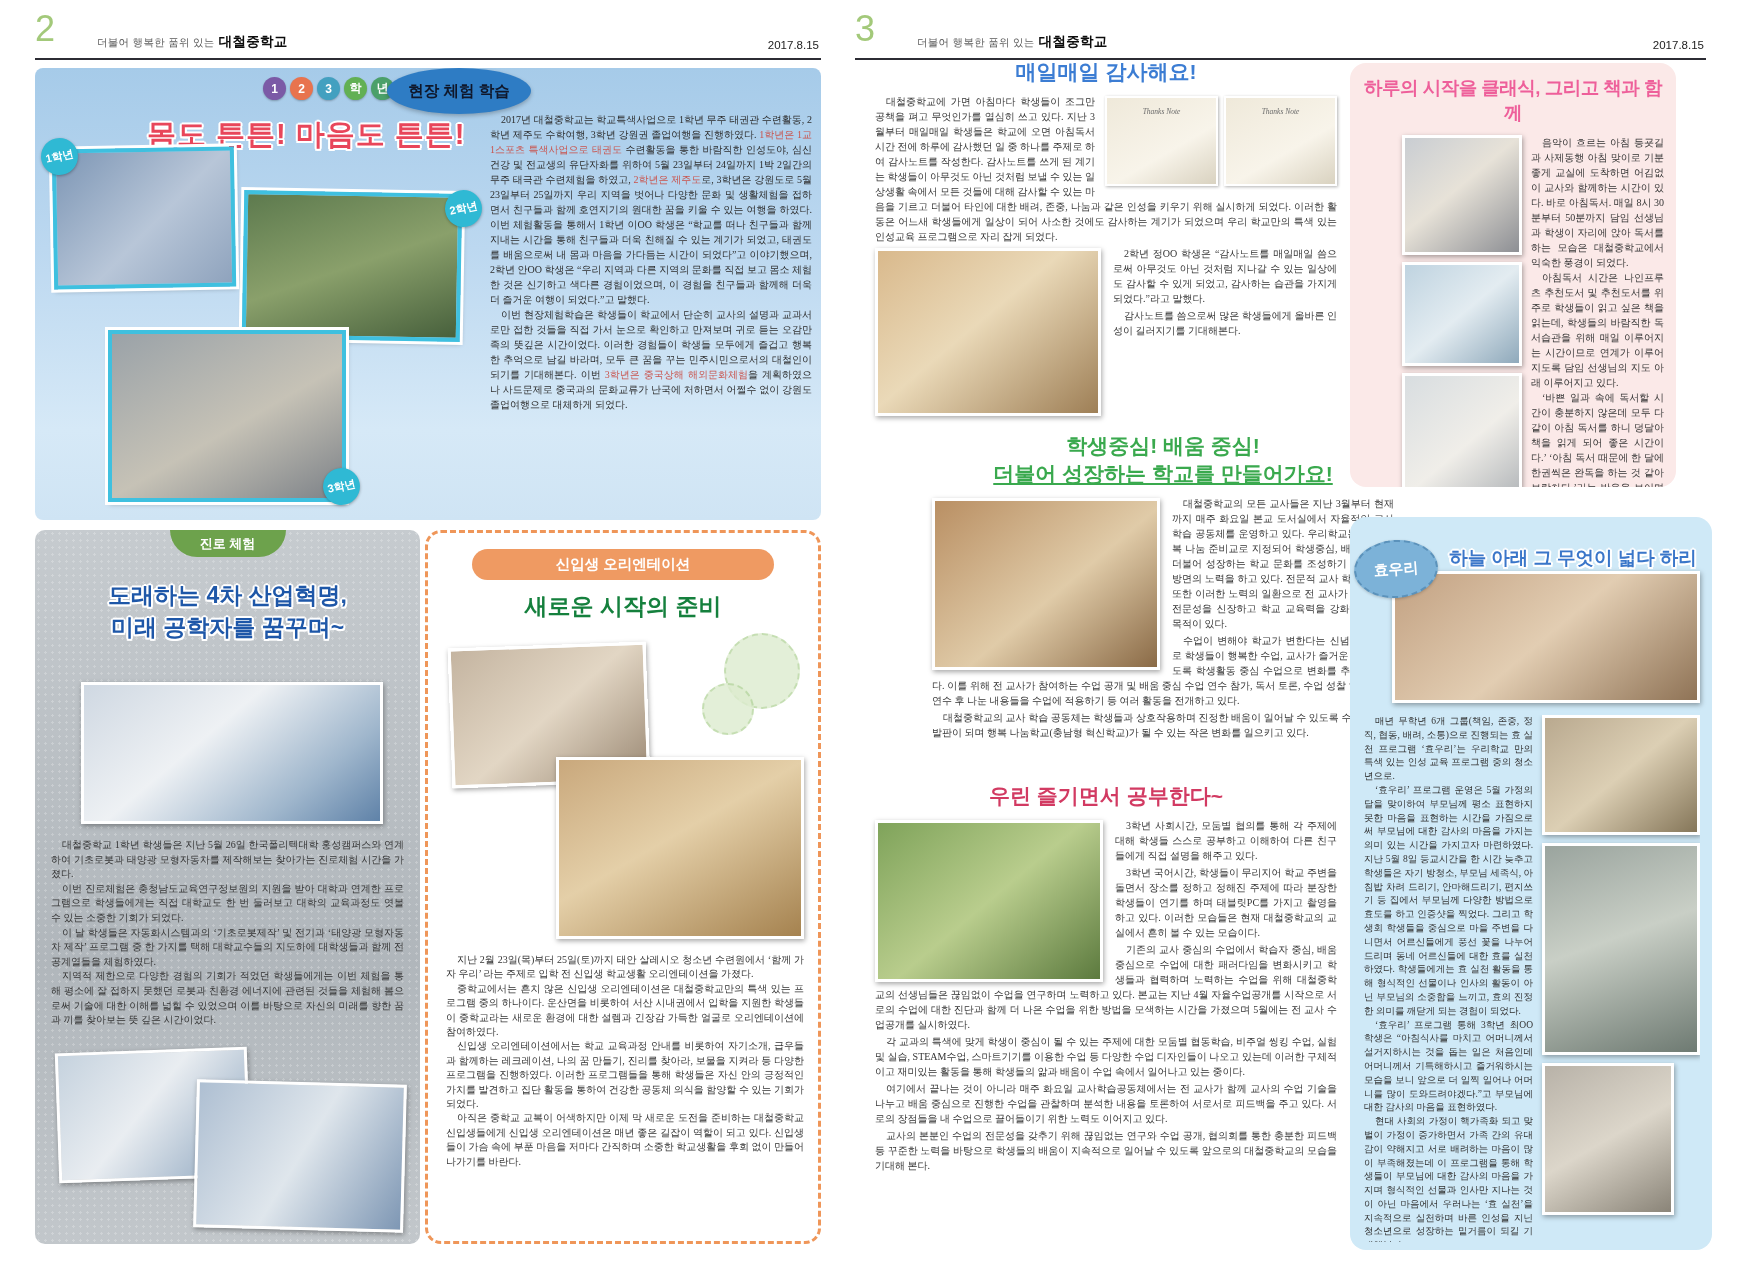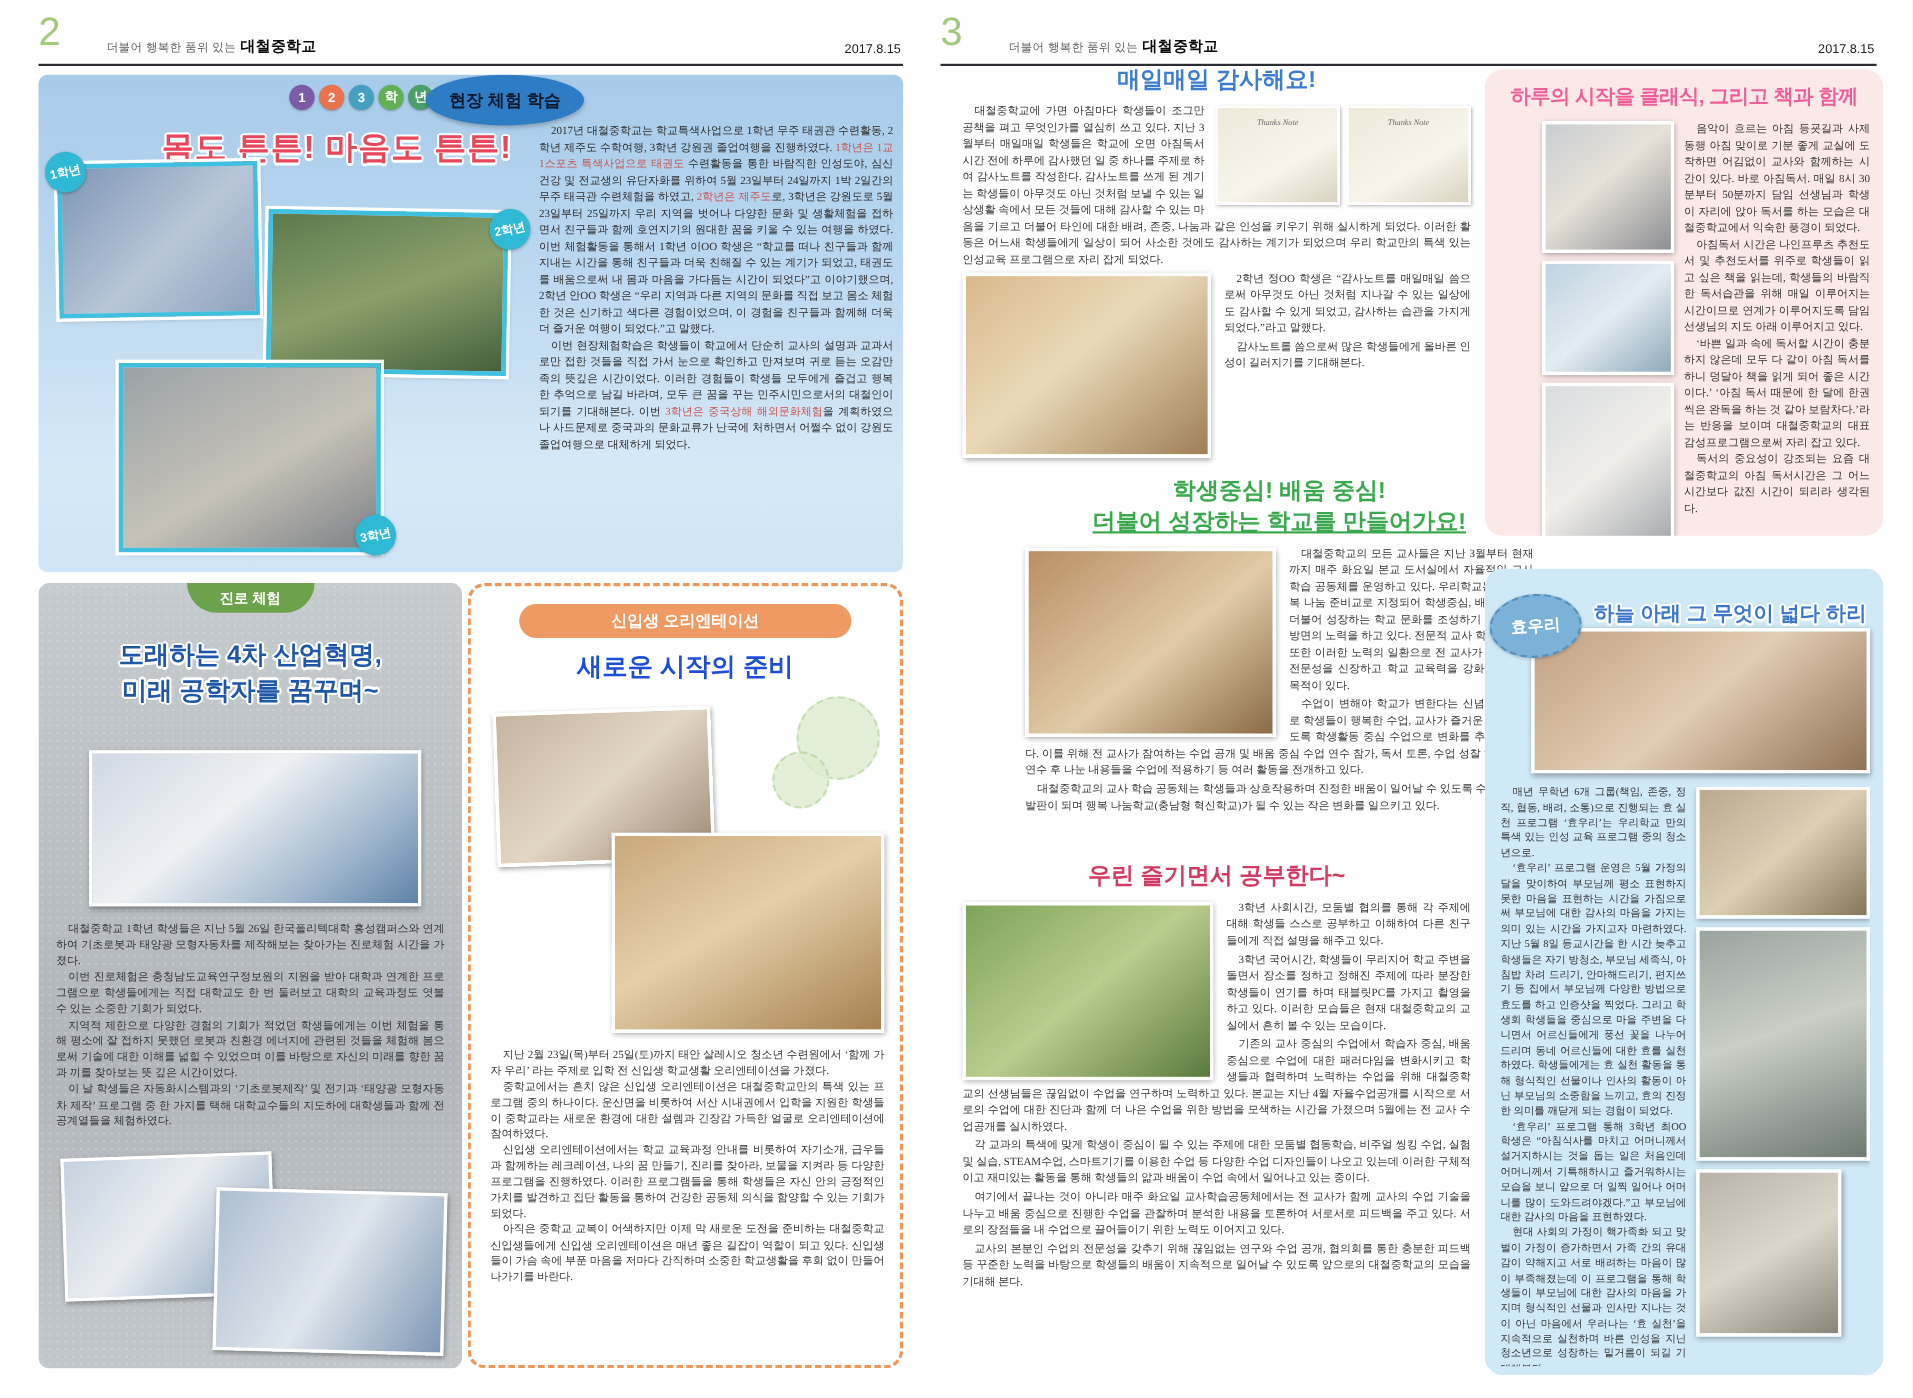--- a/index.html
+++ b/index.html
@@ -55,21 +55,21 @@
   .career-body{position:absolute;left:16px;top:308px;width:353px;height:208px;font-size:10px;line-height:14.6px;z-index:2;}
   .ph-robot1{left:22px;top:520px;width:192px;height:130px;position:absolute;transform:rotate(-2deg);z-index:2;
     background:linear-gradient(130deg,#c5d2de,#e9edf1 45%,#8aa3bd);}
   .ph-robot2{left:160px;top:552px;width:210px;height:148px;position:absolute;transform:rotate(1.5deg);z-index:3;
     background:linear-gradient(120deg,#aebfd2,#dfe6ec 50%,#7e97b4);}
   
   .box-orient{left:425px;top:530px;width:396px;height:714px;border:3px dashed #ef9659;border-radius:16px;
     background:#fff;box-sizing:border-box;}
   .pill{position:absolute;left:50%;transform:translateX(-50%);top:16px;width:302px;height:31px;background:#ef9a62;
     border-radius:16px;color:#fff;font-size:14.5px;font-weight:bold;display:flex;align-items:center;justify-content:center;}
-  .orient-title{position:absolute;width:100%;top:58px;text-align:center;font-size:23px;font-weight:bold;color:#1d4ed8;}
+  .orient-title{position:absolute;width:100%;top:58px;text-align:center;font-size:23px;font-weight:bold;color:#15803d;}
   .deco1,.deco2{position:absolute;border-radius:50%;border:2px dashed #b7d6a0;background:#ddeccf;opacity:.8;}
   .deco1{right:18px;top:100px;width:72px;height:72px;}
   .deco2{right:64px;top:150px;width:48px;height:48px;}
   .ph-orient1{left:22px;top:112px;width:198px;height:140px;position:absolute;transform:rotate(-2deg);z-index:2;
     background:linear-gradient(140deg,#c4b4a0,#e2d6c4 50%,#9b8974);}
   .ph-orient2{left:128px;top:224px;width:248px;height:182px;position:absolute;z-index:3;
     background:linear-gradient(150deg,#c9a87c,#e4cfa8 45%,#a5824f);}
   .orient-body{position:absolute;left:18px;top:420px;width:358px;height:278px;font-size:10px;line-height:14.4px;overflow:hidden;}
   
   .article{position:absolute;}
@@ -79,21 +79,21 @@
   .fl-r{float:right;margin:2px 0 4px 10px;}
   .fl-l{float:left;margin:2px 12px 4px 0;}
   .notes-wrap{width:232px;height:90px;display:flex;gap:6px;}
   .ph-note{flex:1;background:linear-gradient(150deg,#efe9da,#f8f4ea 60%,#d9d2c0);border:2px solid #fff;
     box-shadow:1px 1px 3px rgba(0,0,0,.3);font-family:"Liberation Serif",serif;font-style:italic;
     font-size:7.5px;color:#6a6a6a;text-align:center;padding-top:6px;box-sizing:border-box;}
   .ph-writing{width:226px;height:168px;background:linear-gradient(140deg,#d9b98c,#ead9b8 45%,#9e7f56);}
   .ph-teachers{width:228px;height:172px;background:linear-gradient(140deg,#b98f63,#e0cba8 55%,#8a6a46);}
   .ph-outdoor{width:228px;height:162px;background:linear-gradient(140deg,#7fa35a,#b9cd8d 50%,#5c7a3e);}
   
-  .box-pink{left:1350px;top:63px;width:362px;height:424px;border-radius:16px;background:#fbe9e8;
+  .box-pink{left:1350px;top:63px;width:326px;height:424px;border-radius:16px;background:#fbe9e8;
     padding:12px 12px 10px 12px;box-sizing:border-box;overflow:hidden;}
   .pink-title{text-align:center;font-size:18.5px;font-weight:bold;color:#ee5f9a;letter-spacing:-.5px;}
   .pink-cols{display:flex;margin-top:10px;margin-left:40px;}
   .pink-photos{width:120px;display:flex;flex-direction:column;gap:7px;}
   .ph-class{height:120px;background:linear-gradient(140deg,#c9cdd2,#e7e2d8 45%,#8d8f94);}
   .ph-read{height:104px;background:linear-gradient(140deg,#bfd3e0,#e3ecf1 50%,#8fa9bb);}
   .ph-desks{height:150px;background:linear-gradient(140deg,#d8dde0,#f0eee9 50%,#a3a8ad);}
   .pink-text{flex:1;padding-left:9px;font-size:10px;line-height:15px;}
   
   .box-hyo{left:1350px;top:517px;width:362px;height:733px;border-radius:16px;background:#cfe9f7;overflow:hidden;}
@@ -147,22 +147,22 @@
   </div>
 
   <div class="abs box-career">
     <div class="half-badge">진로 체험</div>
     <div class="career-title outlined" style="top:50px">도래하는 4차 산업혁명,</div>
     <div class="career-title outlined" style="top:82px">미래 공학자를 꿈꾸며~</div>
     <div class="ph ph-lab"></div>
     <div class="career-body paras">
         <p><span>대철중학교 1학년 학생들은 지난 5월 26일 한국폴리텍대학 홍성캠퍼스와 연계하여 기초로봇과 태양광 모형자동차를 제작해보는 찾아가는 진로체험 시간을 가졌다.</span></p>
         <p><span>이번 진로체험은 충청남도교육연구정보원의 지원을 받아 대학과 연계한 프로그램으로 학생들에게는 직접 대학교도 한 번 둘러보고 대학의 교육과정도 엿볼 수 있는 소중한 기회가 되었다.</span></p>
+        <p><span>이 날 학생들은 자동화시스템과의 ‘기초로봇제작’ 및 전기과 ‘태양광 모형자동차 제작’ 프로그램 중 한 가지를 택해 대학교수들의 지도하에 대학생들과 함께 전공계열들을 체험하였다.</span></p>
         <p><span>지역적 제한으로 다양한 경험의 기회가 적었던 학생들에게는 이번 체험을 통해 평소에 잘 접하지 못했던 로봇과 친환경 에너지에 관련된 것들을 체험해 봄으로써 기술에 대한 이해를 넓힐 수 있었으며 이를 바탕으로 자신의 미래를 향한 꿈과 끼를 찾아보는 뜻 깊은 시간이었다.</span></p>
-        <p><span>이 날 학생들은 자동화시스템과의 ‘기초로봇제작’ 및 전기과 ‘태양광 모형자동차 제작’ 프로그램 중 한 가지를 택해 대학교수들의 지도하에 대학생들과 함께 전공계열들을 체험하였다.</span></p>
       </div>
     <div class="ph ph-robot1"></div>
     <div class="ph ph-robot2"></div>
   </div>
 
   <div class="abs box-orient">
     <div class="deco1"></div>
     <div class="deco2"></div>
     <div class="pill">신입생 오리엔테이션</div>
     <div class="orient-title outlined">새로운 시작의 준비</div>

